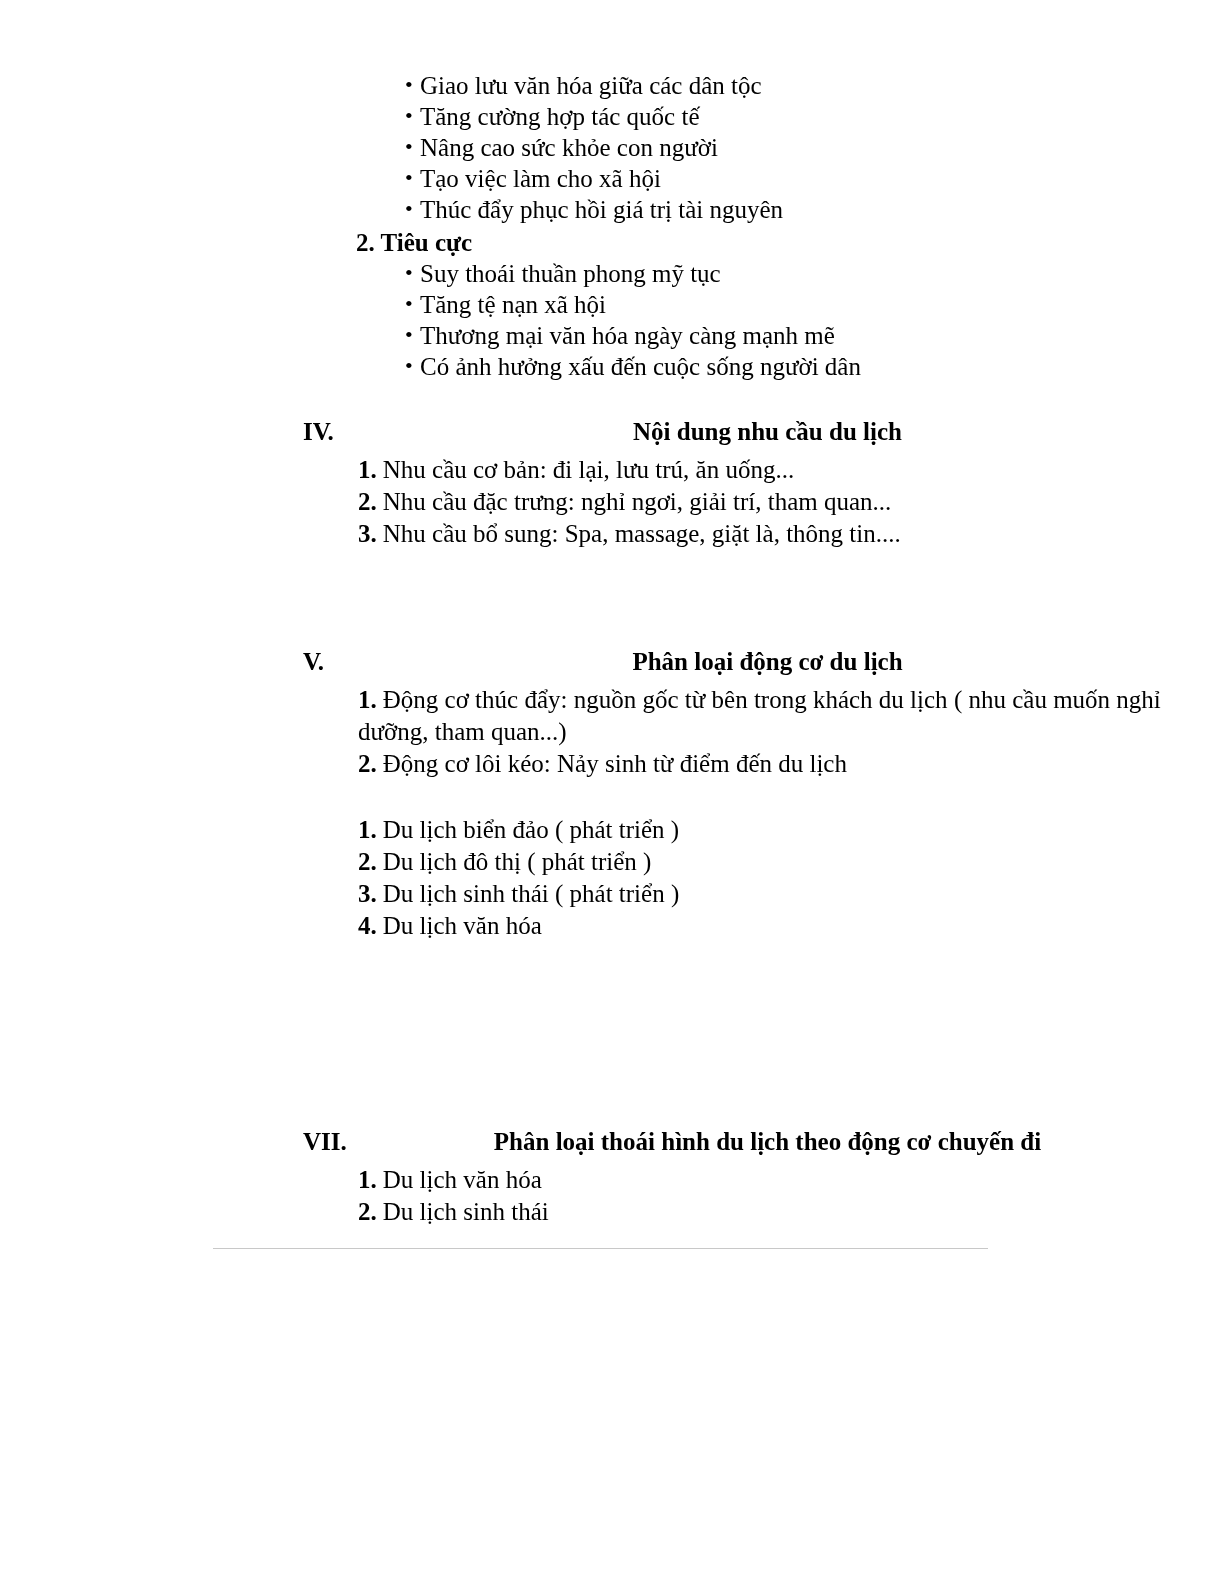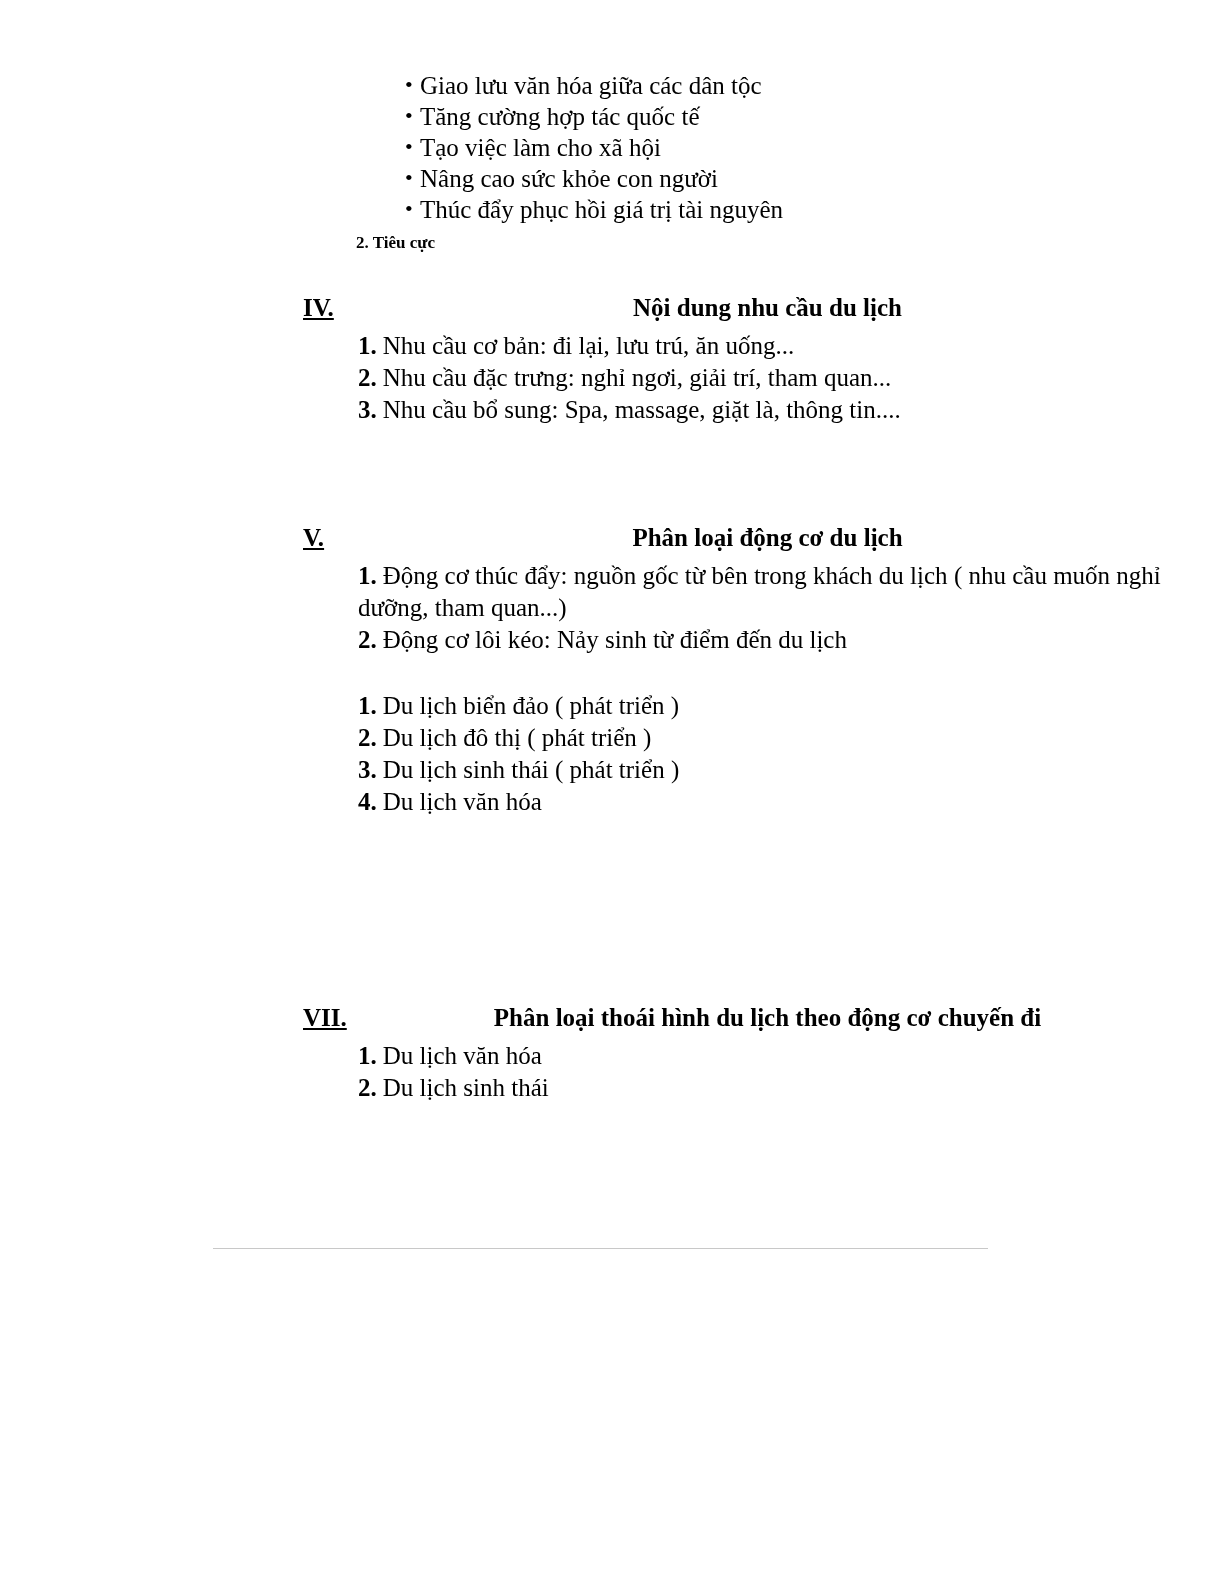--- a/index.html
+++ b/index.html
@@ -40,21 +40,21 @@
   .bullet-item::before {
     content: "\2022";
     position: absolute;
     left: 237px;
     top: -1px;
     font-size: 22px;
   }
 
   
   .sub-heading {
-    font-size: 17px;
+    font-size: 25px;
     line-height: 31px;
     font-weight: bold;
     padding-left: 188px;
     margin-top: 2px;
   }
 
   
   .section {
     margin-top: 34px;
   }
@@ -62,21 +62,20 @@
     font-size: 25px;
     line-height: 32px;
     font-weight: bold;
     display: flex;
     padding-left: 135px;
   }
   .section-title .num {
     width: 70px;
     flex: 0 0 auto;
     text-align: left;
-    text-decoration: underline;
   }
   .section-title .txt {
     flex: 1 1 auto;
     text-align: center;
   }
   .ordered-list {
     list-style: none;
     margin: 6px 0 0 0;
     padding: 0;
   }
@@ -109,27 +108,33 @@
   }
 </style>
 </head>
 <body>
 
 <div class="page">
 
   <ul class="bullet-list">
     <li class="bullet-item">Giao lưu văn hóa giữa các dân tộc</li>
     <li class="bullet-item">Tăng cường hợp tác quốc tế</li>
+    <li class="bullet-item">Nâng cao sức khỏe con người</li>
     <li class="bullet-item">Tạo việc làm cho xã hội</li>
-    <li class="bullet-item">Nâng cao sức khỏe con người</li>
     <li class="bullet-item">Thúc đẩy phục hồi giá trị tài nguyên</li>
   </ul>
 
   <div class="sub-heading">2. Tiêu cực</div>
 
+  <ul class="bullet-list">
+    <li class="bullet-item">Suy thoái thuần phong mỹ tục</li>
+    <li class="bullet-item">Tăng tệ nạn xã hội</li>
+    <li class="bullet-item">Thương mại văn hóa ngày càng mạnh mẽ</li>
+    <li class="bullet-item">Có ảnh hưởng xấu đến cuộc sống người dân</li>
+  </ul>
 
   <div class="section">
     <div class="section-title">
       <span class="num">IV.</span>
       <span class="txt">Nội dung nhu cầu du lịch</span>
     </div>
     <ul class="ordered-list">
       <li class="ordered-item">
         <span class="onum">1.</span><span class="cont">Nhu cầu cơ bản: đi lại, lưu trú, ăn uống...</span>
       </li>

